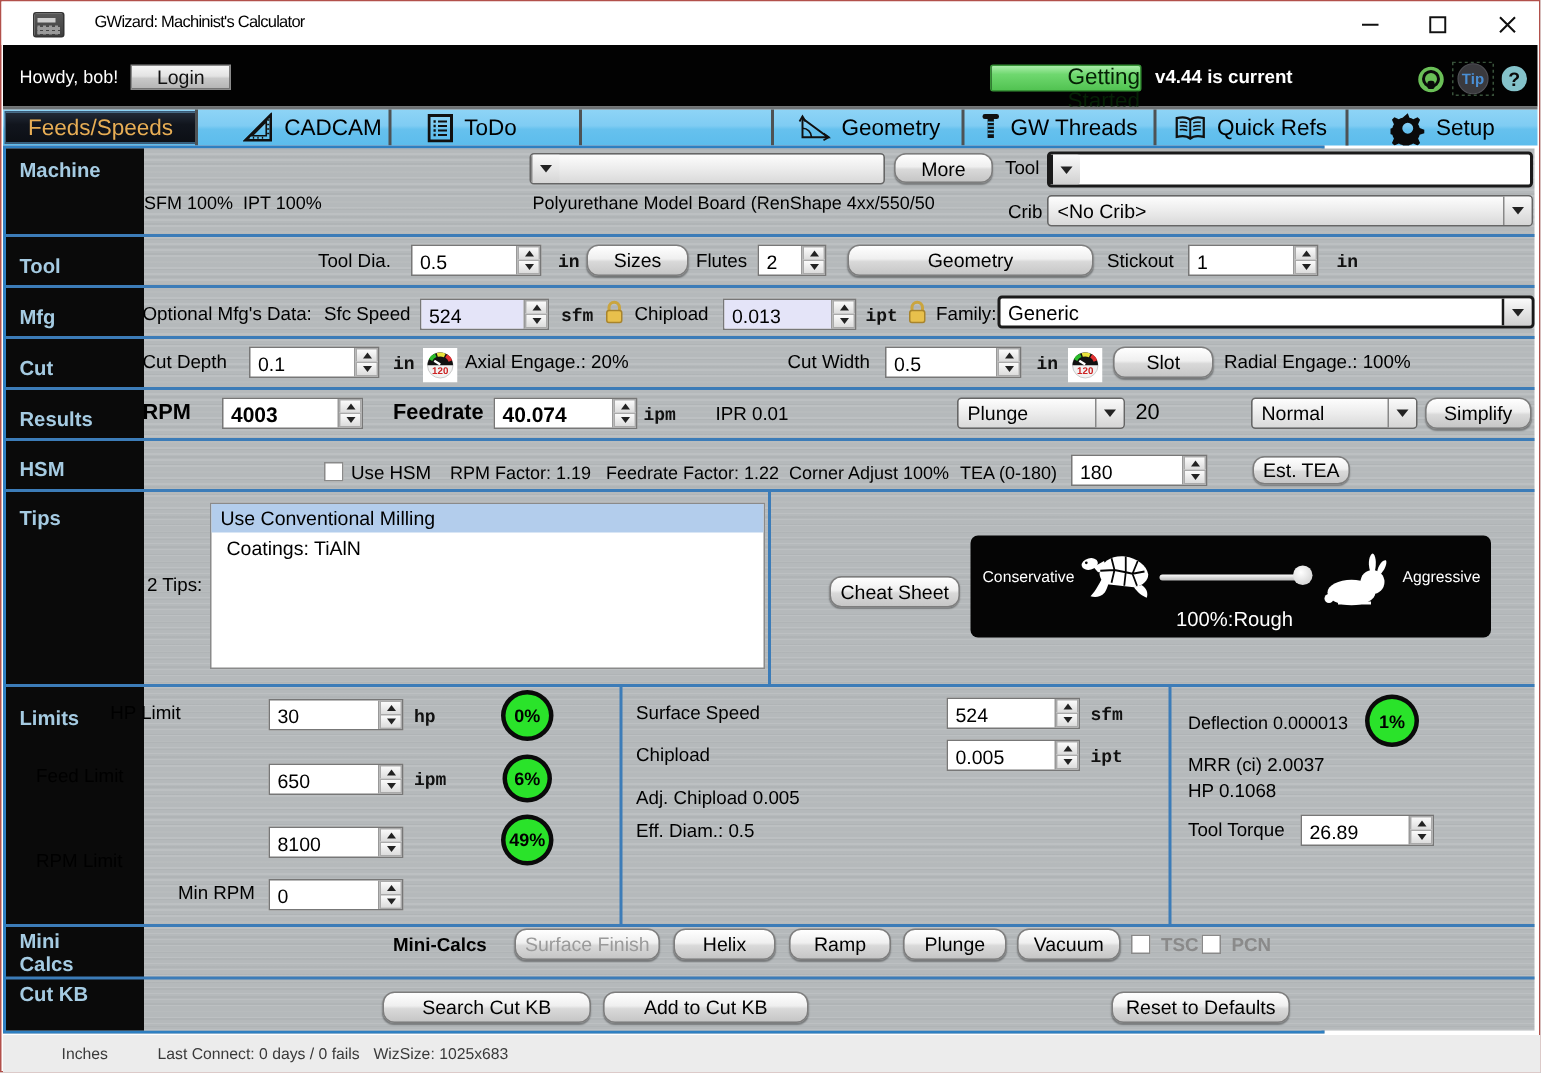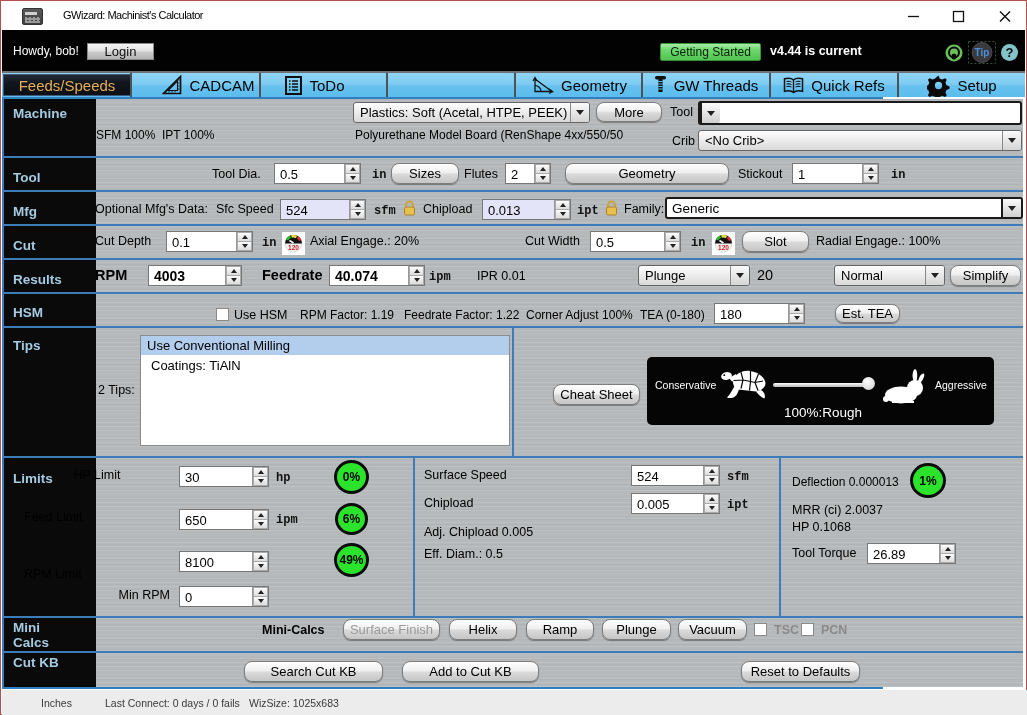--- a/index.html
+++ b/index.html
@@ -14,21 +14,21 @@
 #appicon{position:absolute;left:21px;top:7px;width:21px;height:17px;background:linear-gradient(#585858,#3f3f3f);border:1px solid #333;border-radius:2px}
 #appicon:before{content:"";position:absolute;left:2px;top:3px;width:12px;height:3px;background:#cfcfcf}
 #appicon:after{content:"";position:absolute;left:2px;top:8px;width:15px;height:6px;
  background:repeating-linear-gradient(90deg,#9a9a9a 0 2px,transparent 2px 4px),repeating-linear-gradient(0deg,#9a9a9a 0 2px,transparent 2px 3px)}
 #title{position:absolute;left:62px;top:8px;font-size:11px;letter-spacing:-0.5px;color:#000}
 .winctl{position:absolute;top:0;width:45px;height:29px;color:#111}
 
 #blackbar{position:absolute;left:1px;top:29px;width:1023px;height:41px;background:#020202}
 #howdy{position:absolute;left:11px;top:14px;color:#fff;font-size:12px}
 #loginbtn{position:absolute;left:85px;top:13px;width:67px;height:17px;background:linear-gradient(#f5f5f5 0%,#e3e3e3 45%,#c9c9c9 55%,#b5b5b5 100%);border:1px solid #8a8a8a;color:#111;font-size:13px;text-align:center;line-height:15px}
-#gsbtn{position:absolute;left:658px;top:13px;width:101px;height:18px;background:linear-gradient(#a9eda9 0%,#6fd86f 35%,#52c352 100%);border:1px solid #379337;border-radius:2px;color:#052005;font-size:12px;text-align:center;line-height:16px}
+#gsbtn{position:absolute;left:658px;top:13px;width:101px;height:18px;background:linear-gradient(#a9eda9 0%,#6fd86f 35%,#52c352 100%);border:1px solid #379337;border-radius:2px;color:#052005;font-size:15px;text-align:right;line-height:16px}
 #vtext{position:absolute;left:768px;top:14px;color:#fff;font-size:12.5px;font-weight:700}
 
 #tabbar{position:absolute;left:1px;top:70px;width:1023px;height:26px;background:linear-gradient(#8ed4f6 0%,#7fccf3 45%,#66c1ee 55%,#5cbcec 100%);border-top:2px solid #6d7173}
 .tabsep{position:absolute;top:0;width:2px;height:24px;background:#4e5254}
 .tab{position:absolute;top:0;height:24px;display:flex;align-items:center;justify-content:center;font-size:15px;color:#000;gap:7px}
 #activetab{position:absolute;left:1px;top:1px;width:128px;height:22px;background:linear-gradient(#232b38,#11151d 40%,#0c0f15);border:1px solid #3a5a78;color:#e8ae55;font-size:15px;display:flex;align-items:center;justify-content:center}
 
 #main{position:absolute;left:1px;top:96px;width:881px;height:592px;background:#b5b9bb;border:2px solid #2e7fc1;border-top:2px solid #2e7fc1}
 #sidebar{position:absolute;left:0;top:0;width:92px;height:588px;background:#0a0a0a}
 .sideline{position:absolute;left:0;width:1019px;height:2px;background:#3c7cb8}
@@ -181,21 +181,20 @@
   <div class="sideline" style="top:227px"></div>
   <div class="sideline" style="top:357px"></div>
   <div class="sideline" style="top:517px"></div>
   <div class="sideline" style="top:552px"></div>
 
   <div class="abs" style="left:508px;top:229px;width:2px;height:128px;background:#3c7cb8"></div>
   <div class="abs" style="left:409px;top:359px;width:2px;height:158px;background:#3c7cb8"></div>
   <div class="abs" style="left:775px;top:359px;width:2px;height:158px;background:#3c7cb8"></div>
 
   <div class="dd" style="left:349px;top:3px;width:237px">
-        <span>Plastics: Soft (Acetal, HTPE, PEEK)</span>
         <div class="arw"></div>
       </div>
   <div class="btn" style="left:592px;top:3px;width:66px;height:20px">More</div>
   <div class="lbl" style="left:666px;top:6px">Tool</div>
   <div class="combo" style="left:694px;top:2px;width:324px">
         <div class="arw"></div>
       </div>
   <div class="lbl" style="left:92px;top:29px;font-size:12px">SFM 100%&nbsp;&nbsp;IPT 100%</div>
   <div class="lbl" style="left:351px;top:29px;font-size:12px">Polyurethane Model Board (RenShape 4xx/550/50</div>
   <div class="lbl" style="left:668px;top:35px">Crib</div>
@@ -465,21 +464,21 @@
   <div class="btn" style="left:339px;top:520px;width:97px;color:#9a9a9a">Surface Finish</div>
   <div class="btn" style="left:445px;top:520px;width:68px">Helix</div>
   <div class="btn" style="left:522px;top:520px;width:68px">Ramp</div>
   <div class="btn" style="left:598px;top:520px;width:69px">Plunge</div>
   <div class="btn" style="left:674px;top:520px;width:69px">Vacuum</div>
   <div class="chk" style="left:750px;top:524px"></div>
   <div class="lbl" style="left:770px;top:524px;font-weight:700;color:#8a8a8a">TSC</div>
   <div class="chk" style="left:797px;top:524px"></div>
   <div class="lbl" style="left:817px;top:524px;font-weight:700;color:#8a8a8a">PCN</div>
 
-  <div class="btn" style="left:240px;top:562px;width:139px">Search Cut KB</div>
+  <div class="btn" style="left:251px;top:562px;width:139px">Search Cut KB</div>
   <div class="btn" style="left:398px;top:562px;width:137px">Add to Cut KB</div>
   <div class="btn" style="left:737px;top:562px;width:119px">Reset to Defaults</div>
  </div>
 
  <div id="statusbar">
    <span style="left:39px">Inches</span>
    <span style="left:103px">Last Connect: 0 days / 0 fails</span>
    <span style="left:247px">WizSize: 1025x683</span>
  </div>
 </div>

